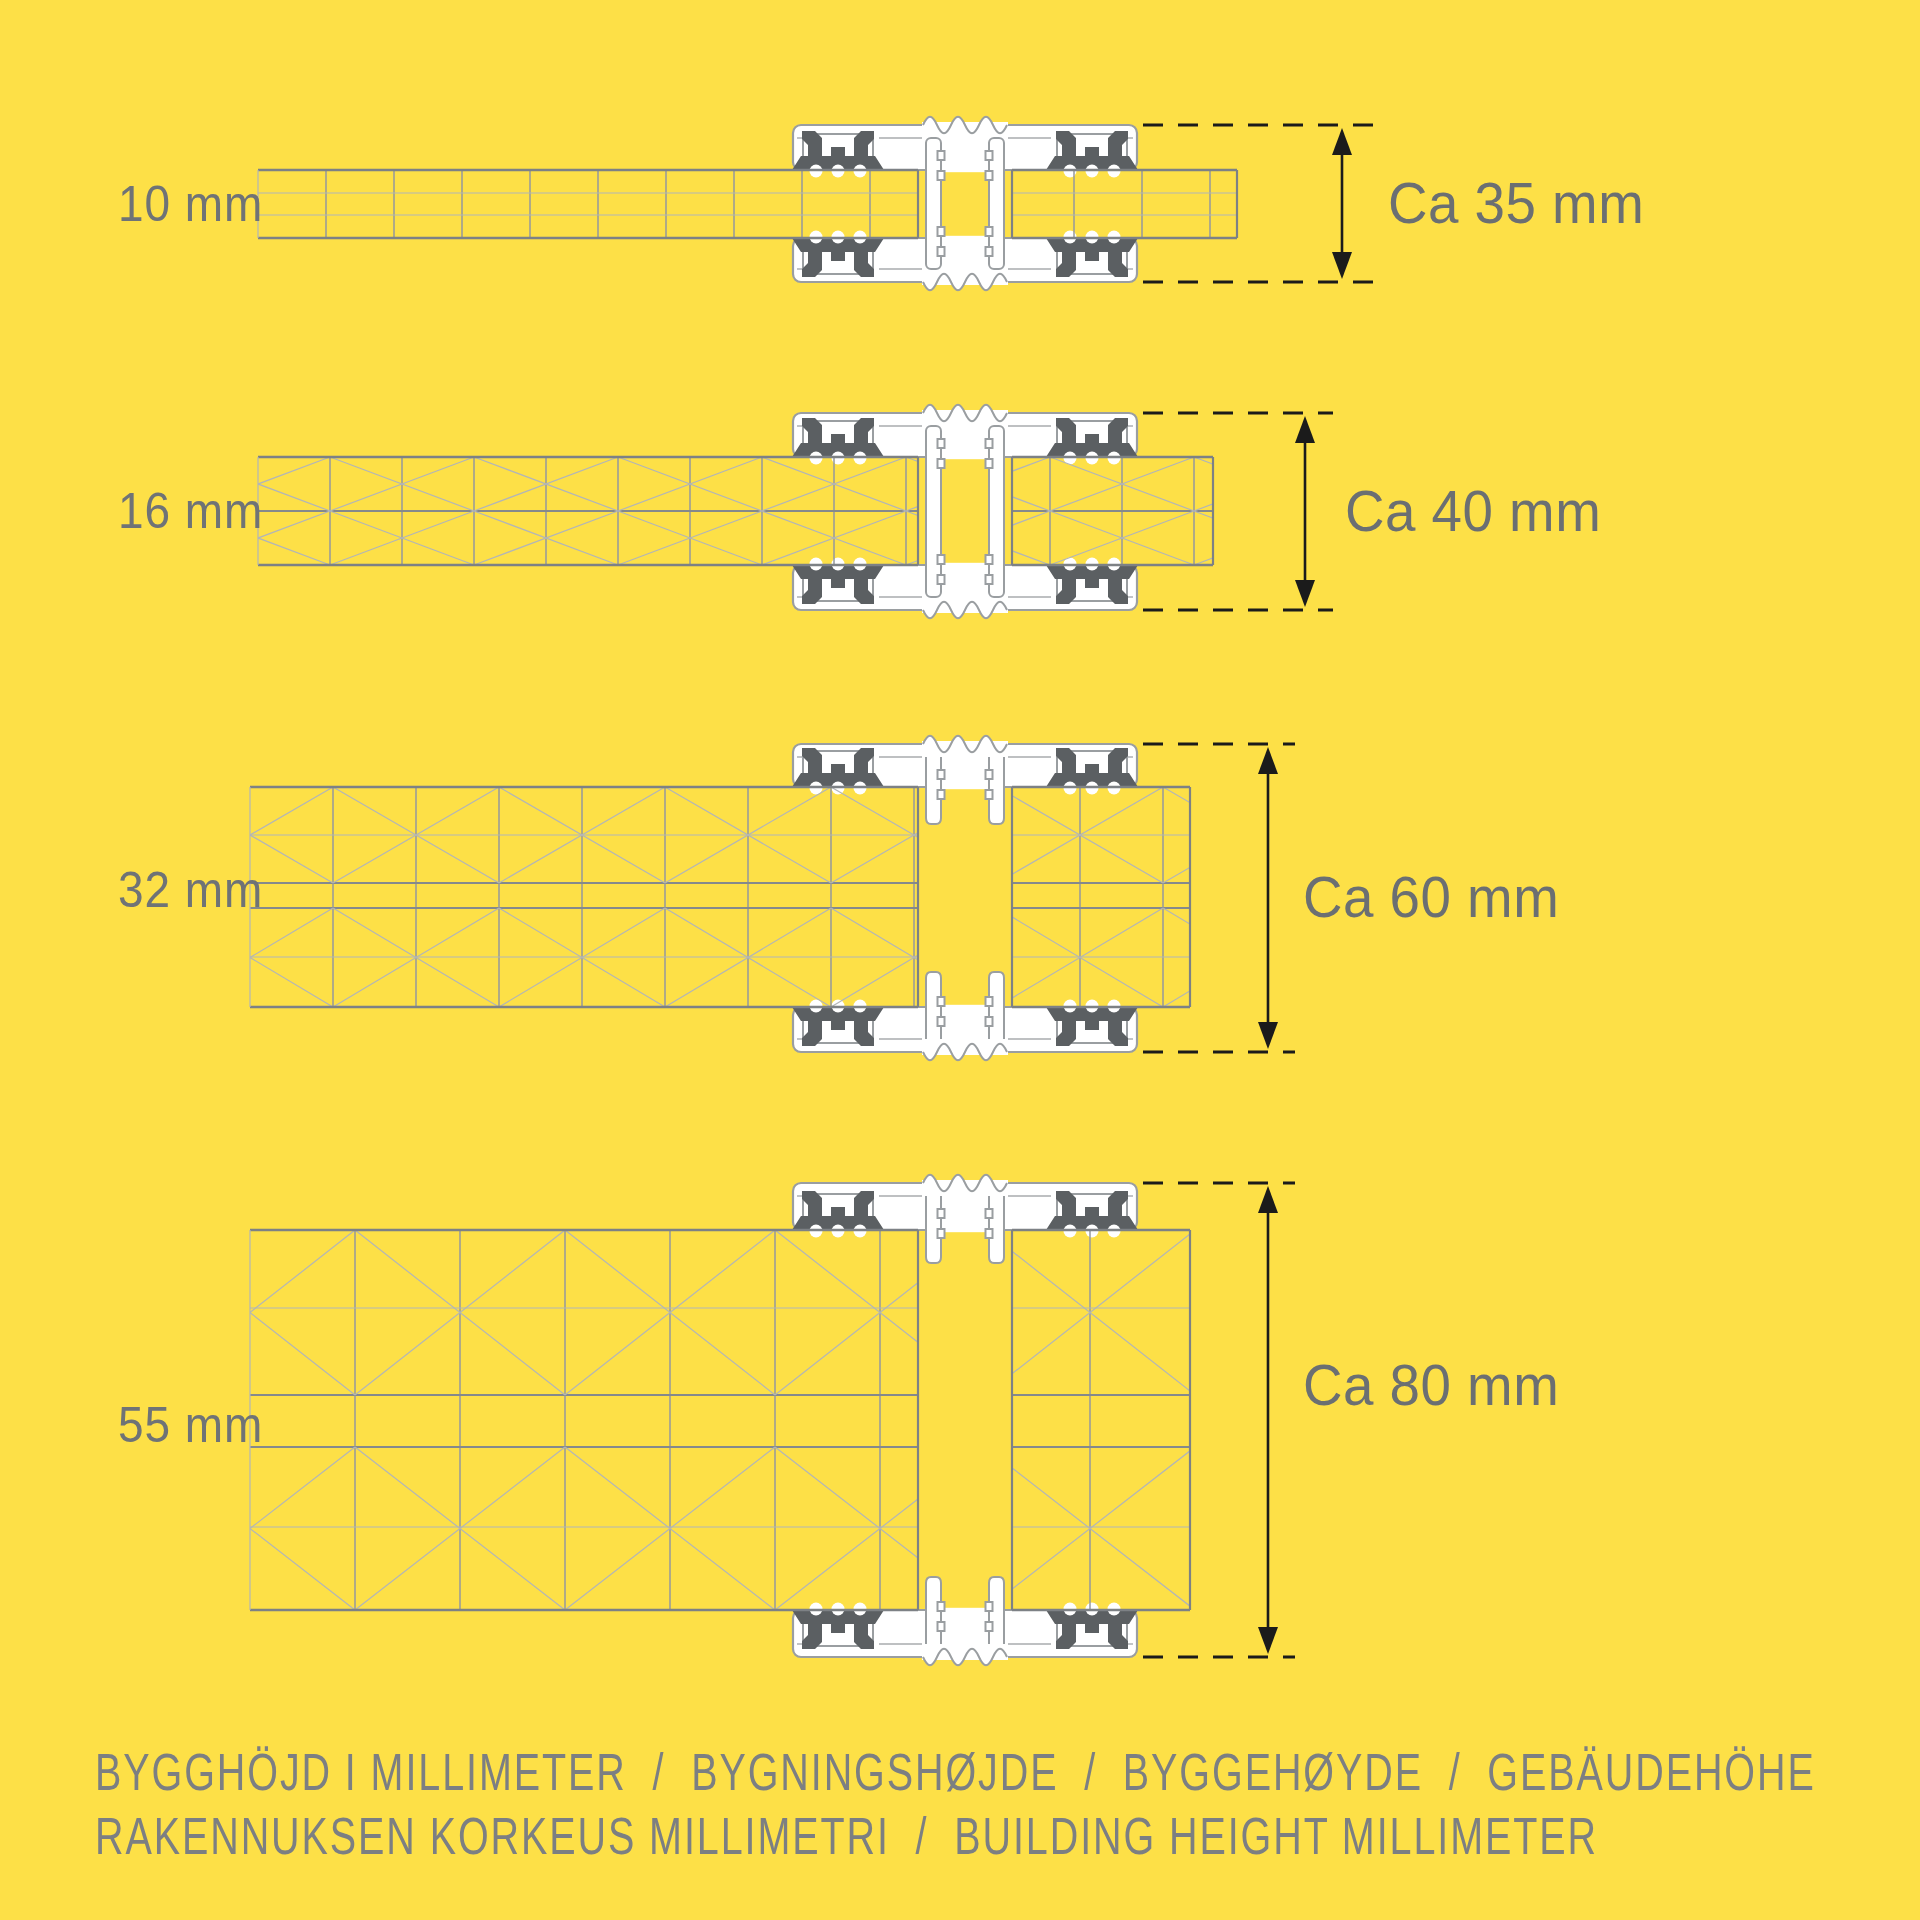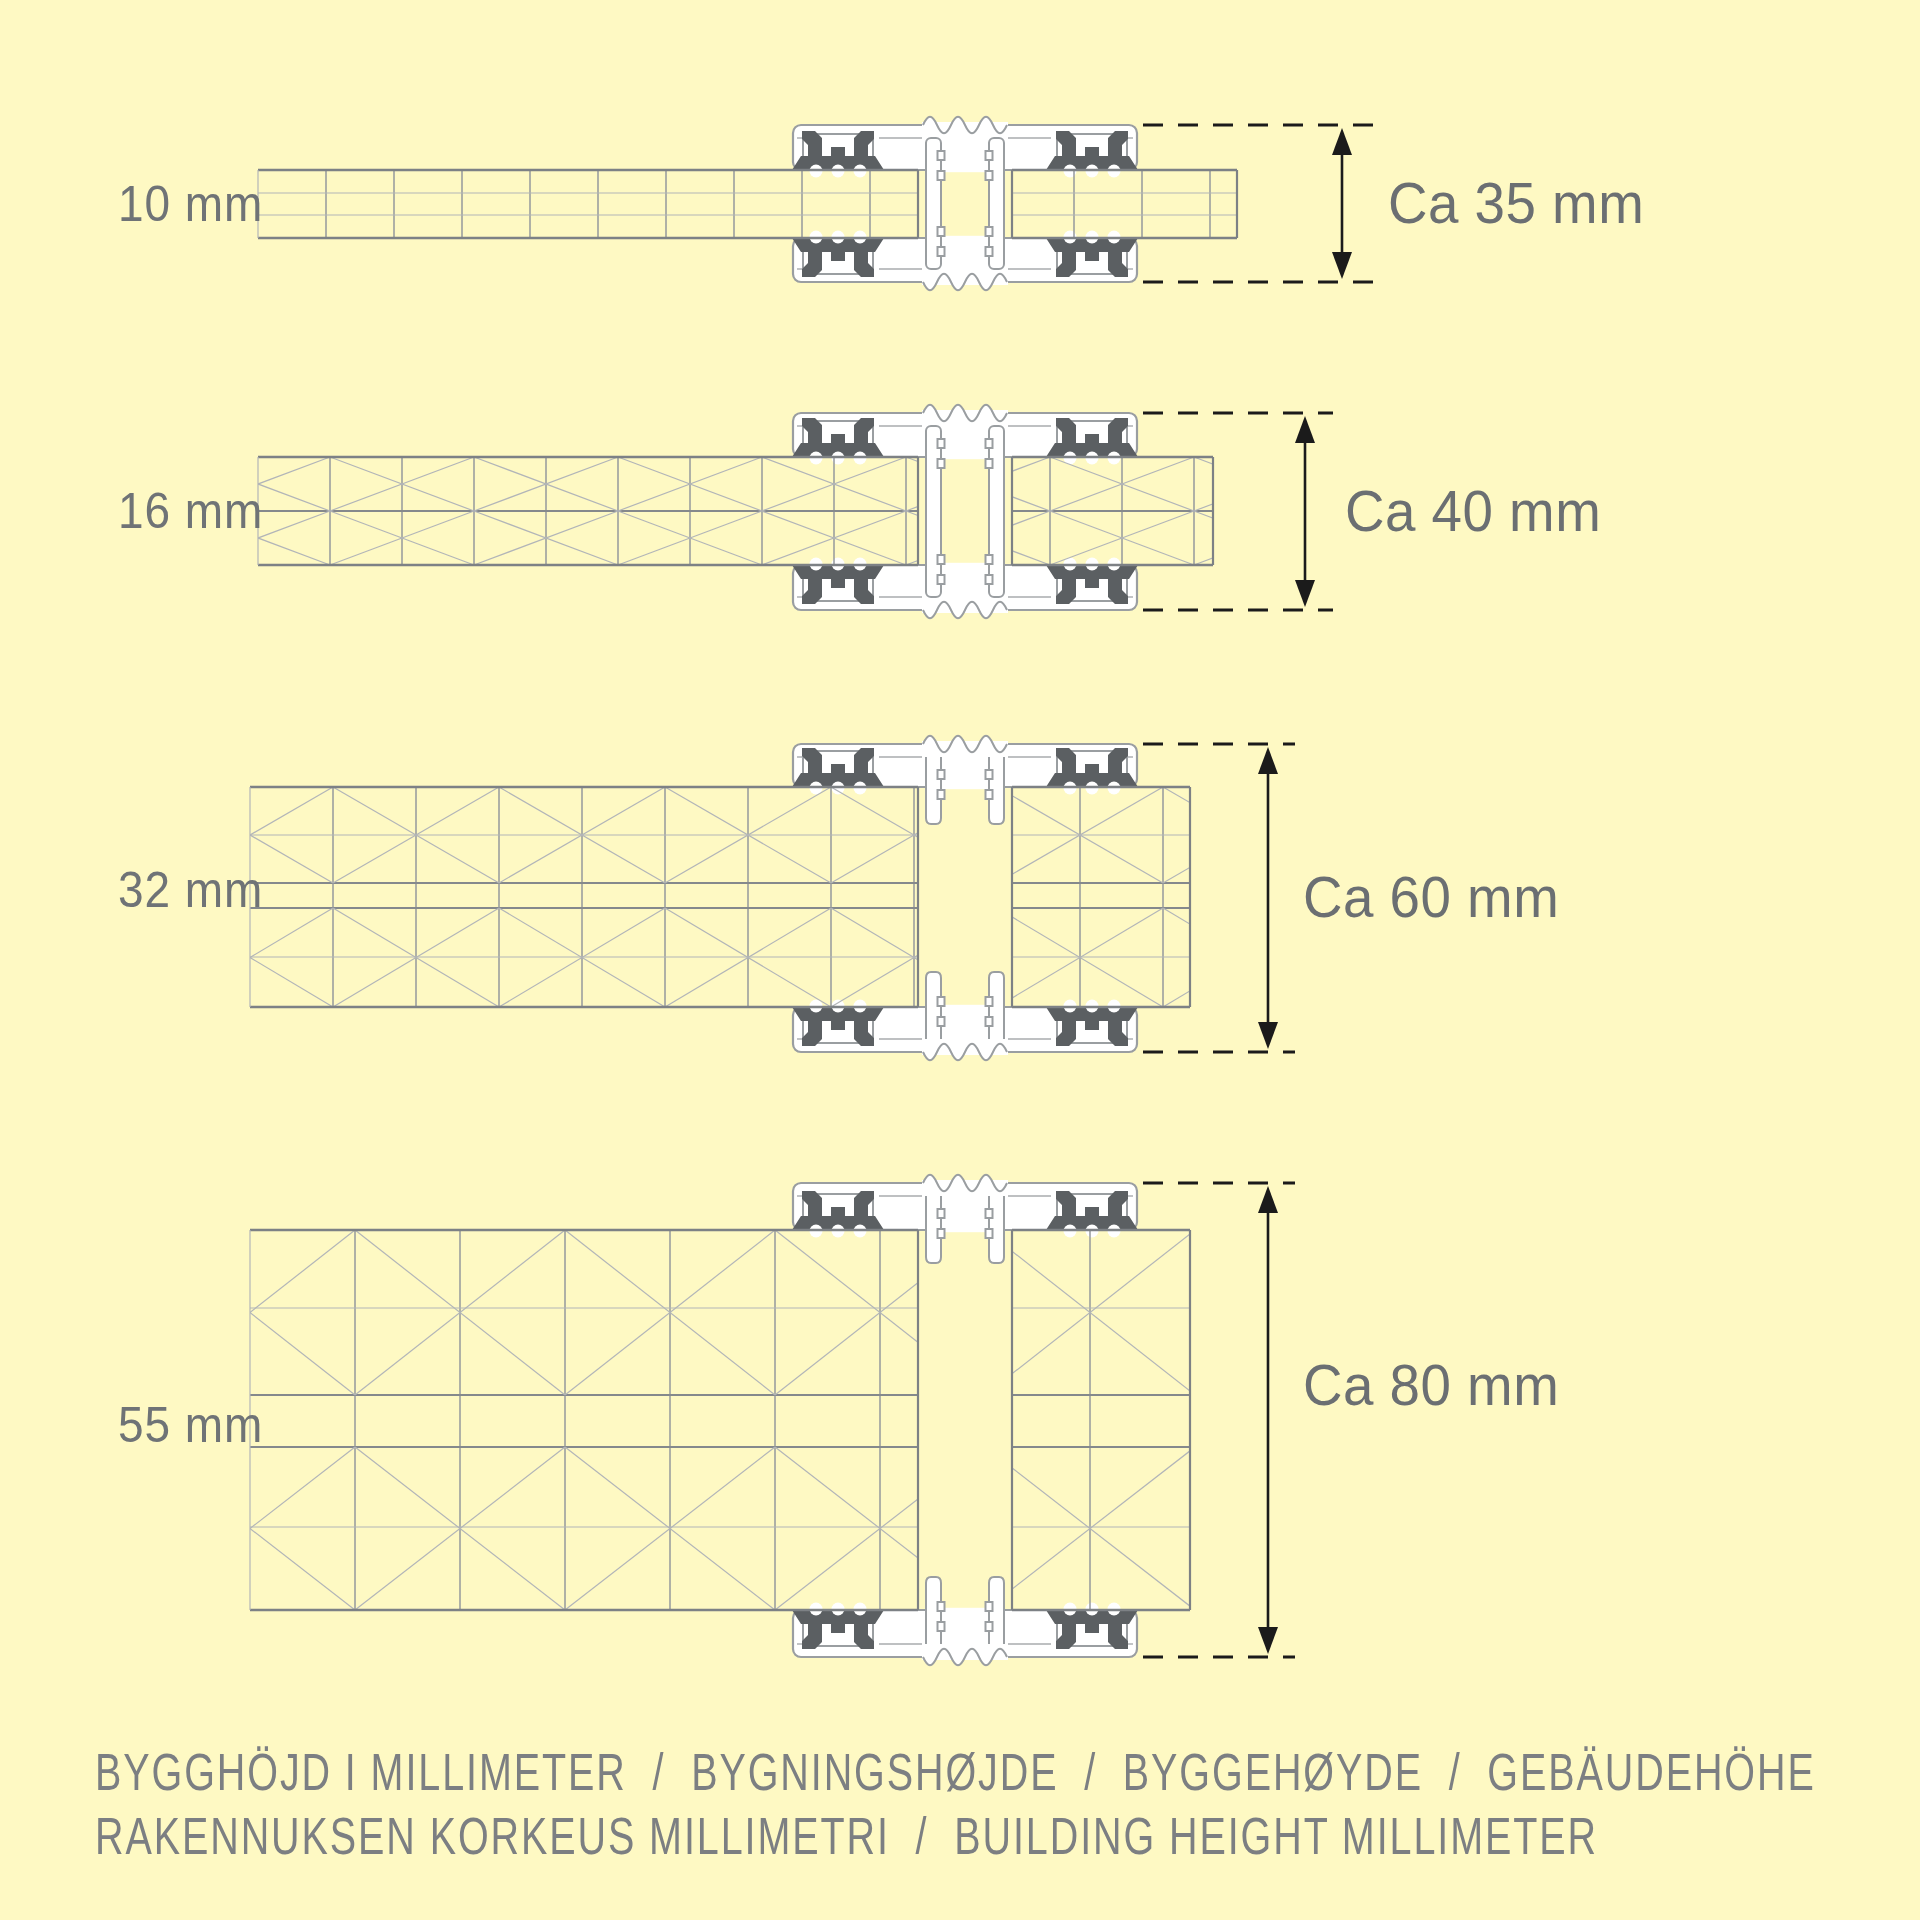--- a/index.html
+++ b/index.html
@@ -1,16 +1,16 @@
 <!DOCTYPE html>
 <html><head>
 <meta charset="utf-8">
 <style>
   html,body{margin:0;padding:0;background:#ffffff;}
-  #stage{position:relative;width:1920px;height:1920px;background:#fef9c3;overflow:hidden;
+  #stage{position:relative;width:1920px;height:1920px;background:#fde047;overflow:hidden;
          font-family:"Liberation Sans", sans-serif;}
   #diagram{position:absolute;left:0;top:0;}
 
   
   .pf   {fill:#ffffff;stroke:#9a9ea1;stroke-width:2.2;}
   .pf2  {fill:#ffffff;stroke:#9a9ea1;stroke-width:2;}
   .wh   {fill:#ffffff;stroke:none;}
   .gk   {fill:#5b5f62;stroke:none;}
   .inctr{stroke:#a8abae;stroke-width:1.4;fill:none;}
   .wall {stroke:#7d8185;stroke-width:2.4;fill:none;}

